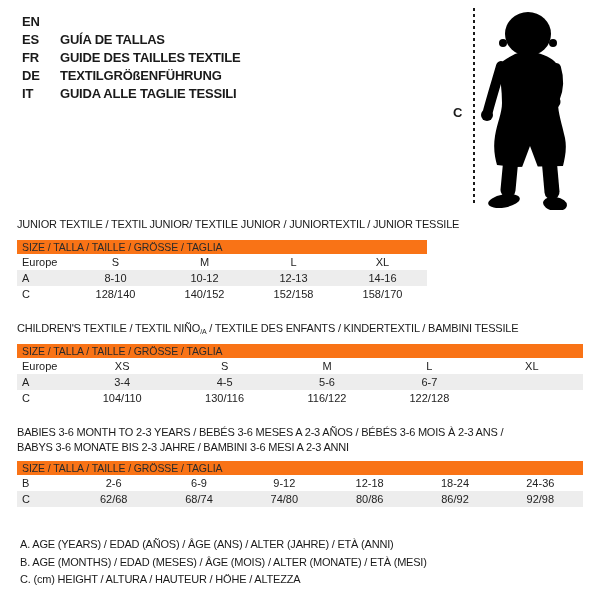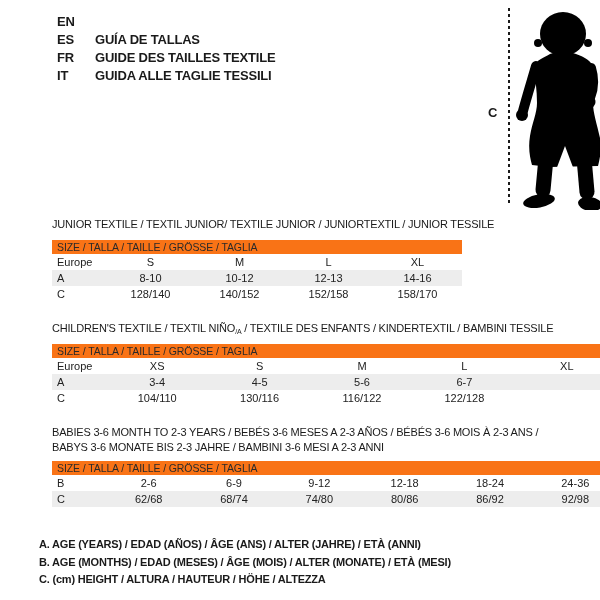--- a/index.html
+++ b/index.html
@@ -1,18 +1,18 @@
 <!DOCTYPE html>
 <html><head>
 <meta charset="utf-8">
 <style>
   * { margin:0; padding:0; box-sizing:border-box; }
   html,body { width:600px; height:600px; }
   body { font-family:"Liberation Sans", sans-serif; background:#ffffff; color:#1a1a1a; position:relative; overflow:hidden; }
-  .canvas { position:absolute; inset:0; background:#ffffff;margin-left:35px; }
+  .canvas { position:absolute; inset:0; background:#ffffff; }
 
   
   .lang-list { position:absolute; left:22px; top:13px; }
   .lang-row { display:grid; grid-template-columns:38px auto; height:18px; line-height:18px;
               font-size:13px; font-weight:bold; letter-spacing:-0.2px; }
 
   
   .dash-line { position:absolute; left:473px; top:8px; width:2px; height:198px;
                background:repeating-linear-gradient(to bottom,#1a1a1a 0 3px,transparent 3px 6px); }
   .height-label { position:absolute; left:453px; top:105px; font-size:13px; font-weight:bold; }
@@ -33,40 +33,44 @@
              font-size:10.5px; padding-left:5px; letter-spacing:-0.1px; }
   .trow { display:grid; height:16px; line-height:16px; font-size:11px; color:#222; }
   .cols4 { grid-template-columns:54px repeat(4,1fr); }
   .cols5 { grid-template-columns:54px repeat(5,1fr); }
   .cols6 { grid-template-columns:54px repeat(6,1fr); }
   .trow .lbl { text-align:left; padding-left:5px; }
   .trow .cell { text-align:center; }
   .row-alt { background:#ededed; }
 
   
-  .footnotes { position:absolute; left:4px; top:536px; font-size:11px; font-weight:bold;
+  .footnotes { position:absolute; left:20px; top:536px; font-size:11px; font-weight:normal;
                letter-spacing:-0.2px; }
   .footnote-line { height:17.5px; line-height:17.5px; white-space:nowrap; }
 </style>
 </head>
 <body>
 
 <div class="canvas">
 
   <div class="lang-list">
     <div class="lang-row">
       <span>EN</span>
     </div>
     <div class="lang-row">
       <span>ES</span>
       <span>GUÍA DE TALLAS</span>
     </div>
     <div class="lang-row">
       <span>FR</span>
       <span>GUIDE DES TAILLES TEXTILE</span>
+    </div>
+    <div class="lang-row">
+      <span>DE</span>
+      <span>TEXTILGRÖßENFÜHRUNG</span>
     </div>
     <div class="lang-row">
       <span>IT</span>
       <span>GUIDA ALLE TAGLIE TESSILI</span>
     </div>
   </div>
 
   <div class="dash-line"></div>
   <div class="height-label">C</div>
   <svg class="toddler-svg" width="100" height="202" viewBox="0 0 100 202">

